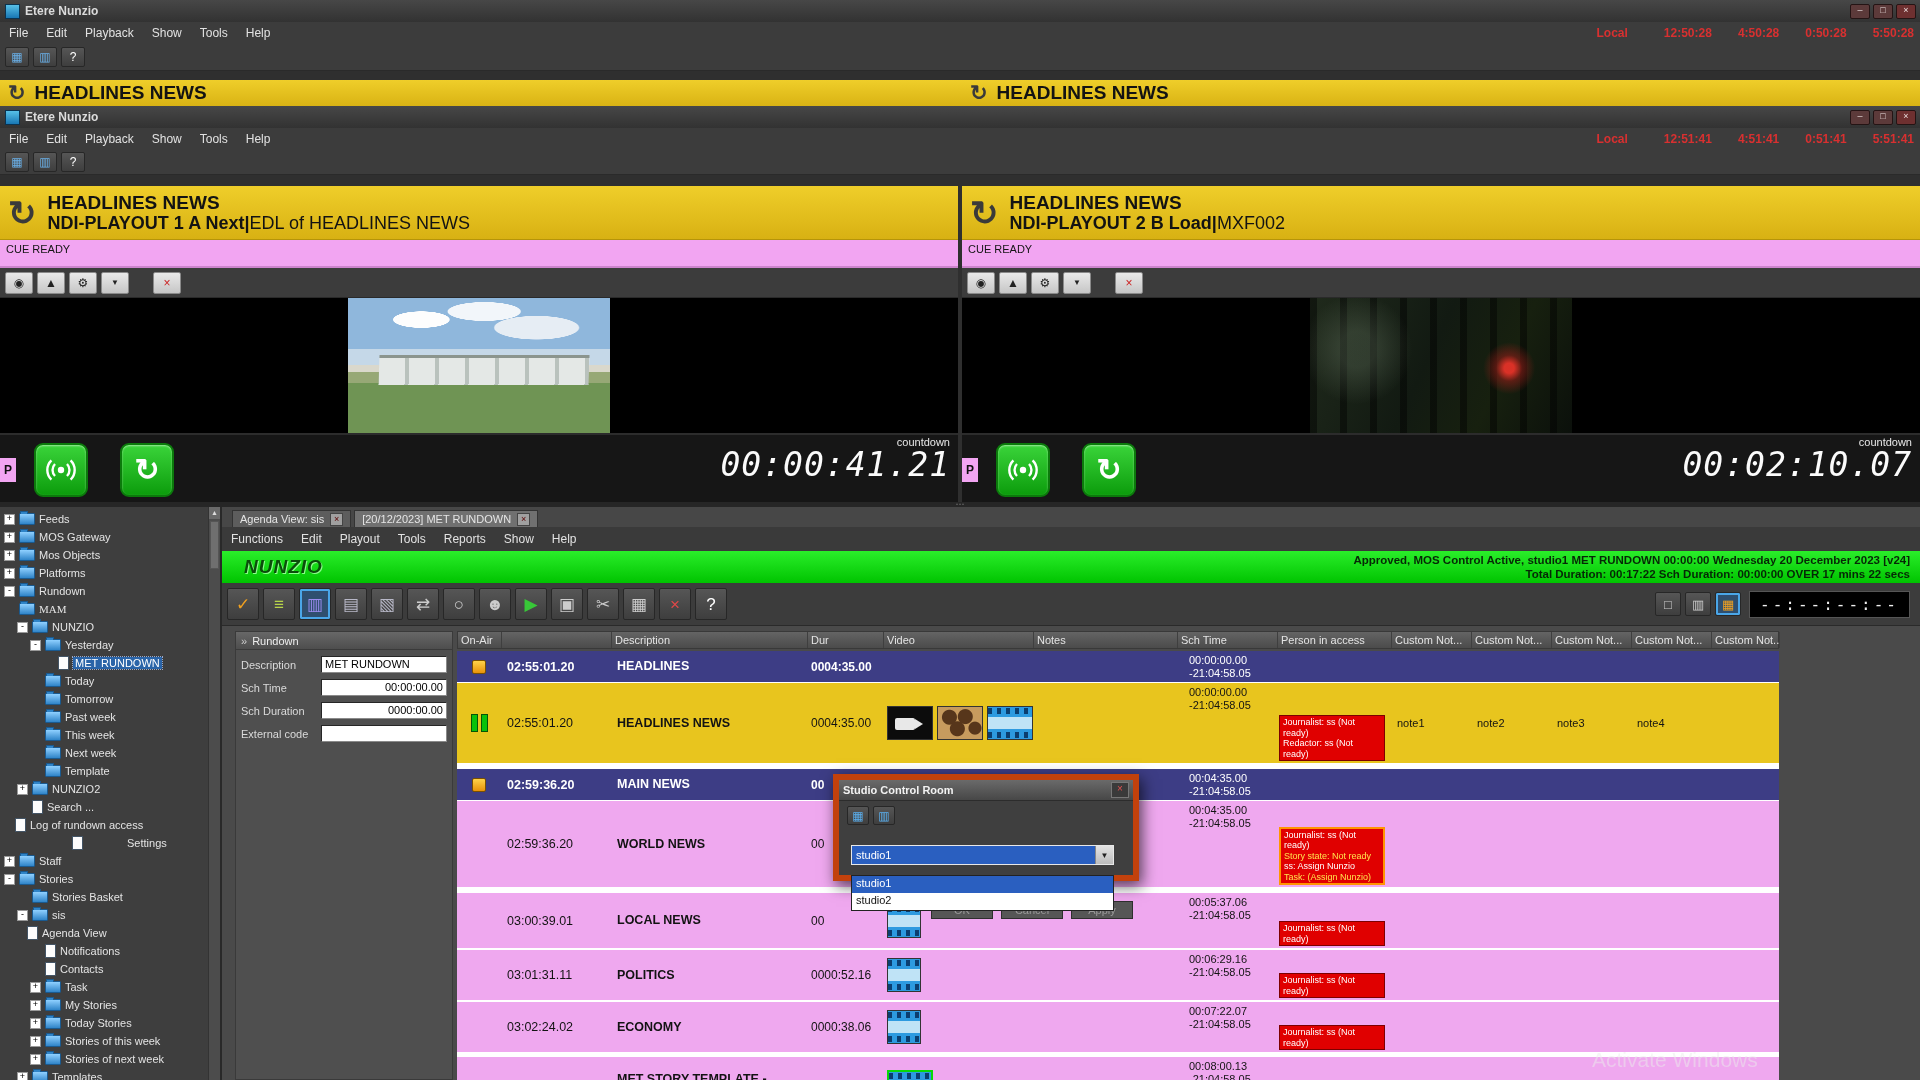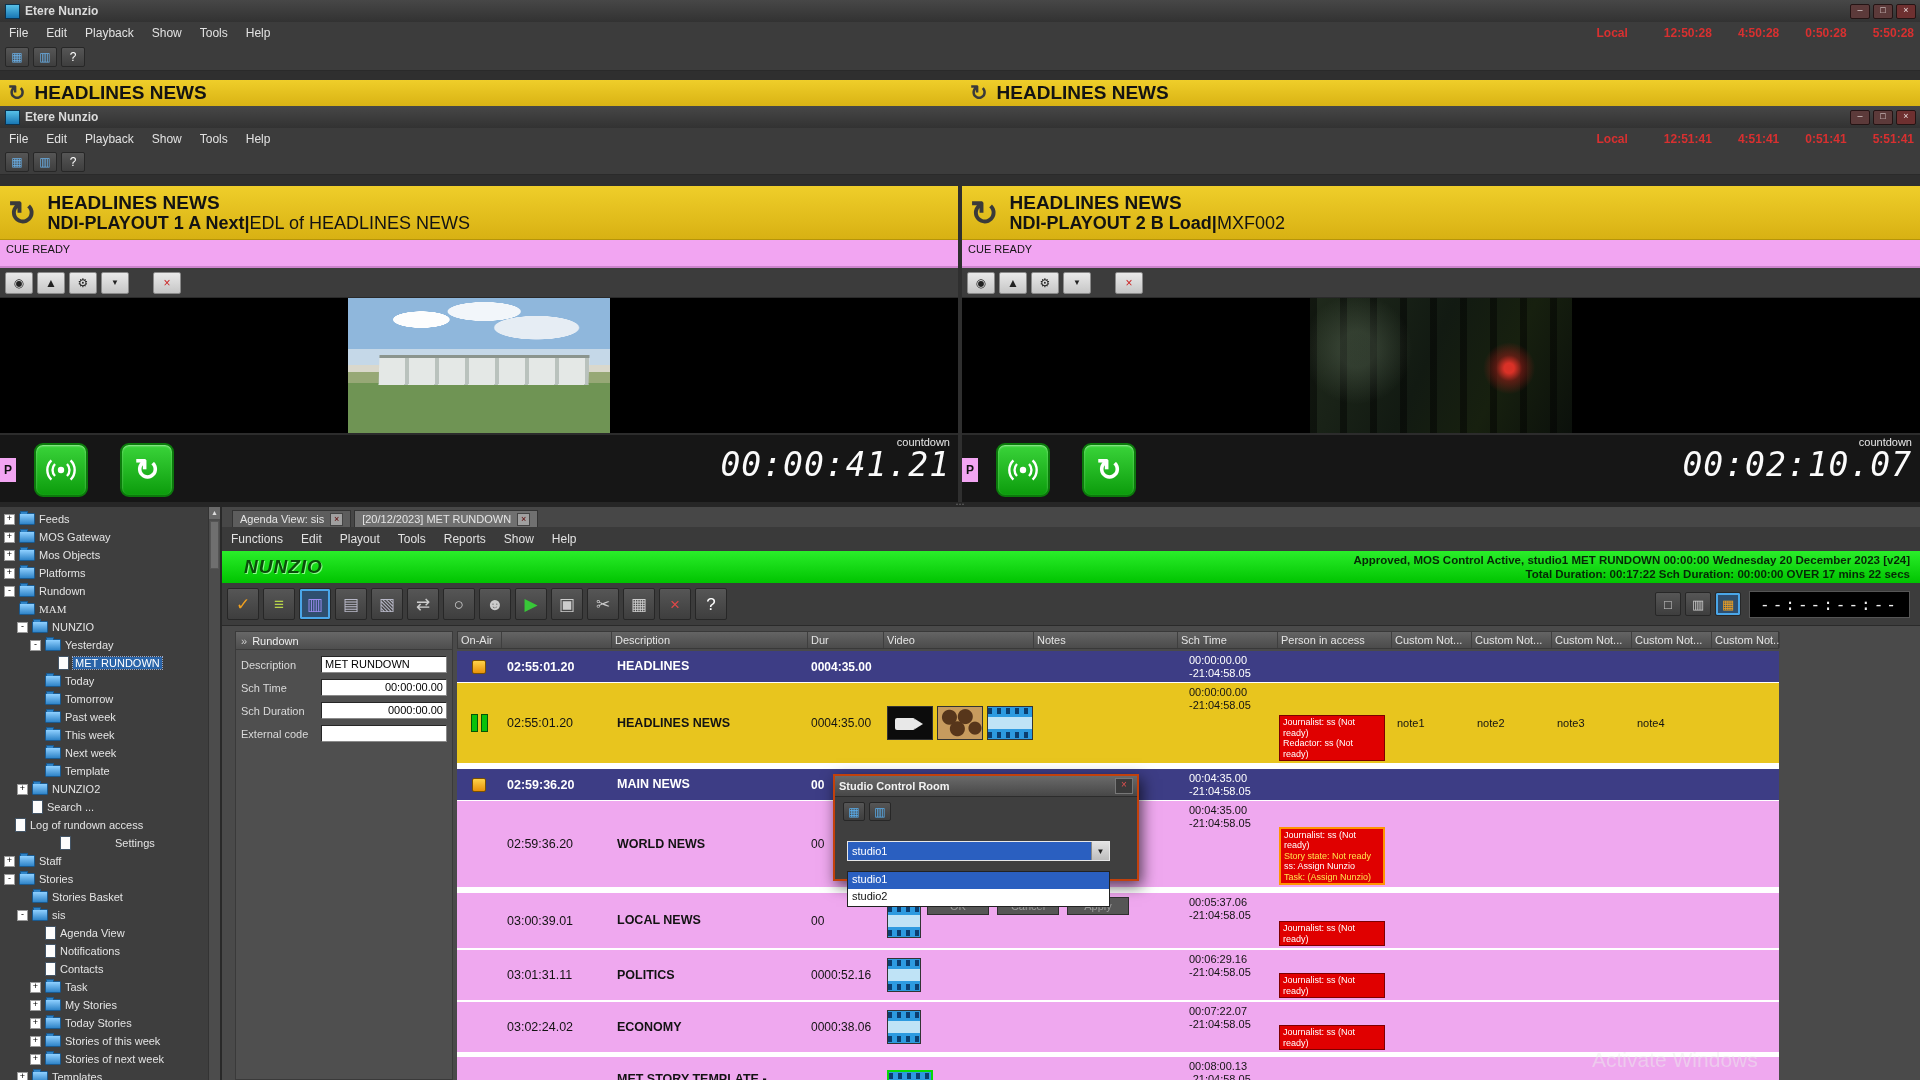--- a/index.html
+++ b/index.html
@@ -166,21 +166,21 @@
   .thumb-filmgreen{border:2px solid #09d809;}
   .c-video .thumb-film:only-child{width:34px;}
   .person-box{font-size:9px;line-height:10.5px;padding:1px 3px;background:#e00000;border:1px solid #7d0000;color:#fff;
               min-width:98px;max-width:106px;box-sizing:border-box;}
   .person-alert{border:2px solid #ff9500;}
   .person-alert .pl:nth-child(2),.person-alert .pl:nth-child(4){color:#ffe34d;}
   .person-green{background:#0ae60a;color:#052505;border-color:#089908;}
 
   
   .modal{position:absolute;left:833px;top:774px;width:306px;height:107px;background:#3f3f3f;
-         border:2px solid #c2410c;box-shadow:3px 5px 14px rgba(0,0,0,.65);z-index:40;box-sizing:border-box;}
+         border:6px solid #c2410c;box-shadow:3px 5px 14px rgba(0,0,0,.65);z-index:40;box-sizing:border-box;}
   .modal-titlebar{height:20px;background:linear-gradient(#6a6a6a,#474747);display:flex;align-items:center;
                   padding:0 4px;border-bottom:1px solid #2c2c2c;}
   .modal-title{font-size:11px;font-weight:bold;color:#f2f2f2;}
   .modal-close{margin-left:auto;width:16px;height:14px;background:#3a3a3a;border:1px solid #777;color:#e05050;
                font-size:10px;line-height:12px;text-align:center;cursor:pointer;}
   .modal-body{position:relative;height:128px;}
   .modal-icons{position:absolute;left:8px;top:5px;display:flex;gap:4px;}
   .modal-icons .iconbtn{width:20px;height:17px;font-size:12px;}
   .combo{position:absolute;left:12px;top:44px;width:263px;height:20px;background:#2a5fc0;border:1px solid #e8e8e8;
          display:flex;align-items:center;box-sizing:border-box;cursor:pointer;}
@@ -485,21 +485,21 @@
           <div class="tree-row" data-name="sidebar-item-search" style="padding-left: 17px;">
             <span class="expander empty" data-name="tree-expander-icon"></span>
             <span class="tree-icon doc" data-name="document-icon"></span>
             <span class="tree-label" data-name="sidebar-item-label">Search ...</span>
           </div>
           <div class="tree-row" data-name="sidebar-item-log-of-rundown-access" style="padding-left: 0;">
             <span class="expander empty" data-name="tree-expander-icon"></span>
             <span class="tree-icon doc" data-name="document-icon"></span>
             <span class="tree-label" data-name="sidebar-item-label">Log of rundown access</span>
           </div>
-          <div class="tree-row" data-name="sidebar-item-settings" style="padding-left: 5px; gap: 40px;">
+          <div class="tree-row" data-name="sidebar-item-settings" style="padding-left: 17px; gap: 40px;">
             <span class="expander empty" data-name="tree-expander-icon"></span>
             <span class="tree-icon doc" data-name="document-icon"></span>
             <span class="tree-label" data-name="sidebar-item-label">Settings</span>
           </div>
           <div class="tree-row" data-name="sidebar-item-staff" style="padding-left: 4px;">
             <span class="expander" data-name="tree-expander-icon">+</span>
             <span class="tree-icon " data-name="folder-icon"></span>
             <span class="tree-label" data-name="sidebar-item-label">Staff</span>
           </div>
           <div class="tree-row" data-name="sidebar-item-stories" style="padding-left: 4px;">
@@ -510,21 +510,21 @@
           <div class="tree-row" data-name="sidebar-item-stories-basket" style="padding-left: 17px;">
             <span class="expander empty" data-name="tree-expander-icon"></span>
             <span class="tree-icon " data-name="folder-icon"></span>
             <span class="tree-label" data-name="sidebar-item-label">Stories Basket</span>
           </div>
           <div class="tree-row" data-name="sidebar-item-sis" style="padding-left: 17px;">
             <span class="expander" data-name="tree-expander-icon">-</span>
             <span class="tree-icon " data-name="folder-icon"></span>
             <span class="tree-label" data-name="sidebar-item-label">sis</span>
           </div>
-          <div class="tree-row" data-name="sidebar-item-agenda-view" style="padding-left: 30px;">
+          <div class="tree-row" data-name="sidebar-item-agenda-view" style="padding-left: 12px;">
             <span class="expander empty" data-name="tree-expander-icon"></span>
             <span class="tree-icon doc" data-name="document-icon"></span>
             <span class="tree-label" data-name="sidebar-item-label">Agenda View</span>
           </div>
           <div class="tree-row" data-name="sidebar-item-notifications" style="padding-left: 30px;">
             <span class="expander empty" data-name="tree-expander-icon"></span>
             <span class="tree-icon doc" data-name="document-icon"></span>
             <span class="tree-label" data-name="sidebar-item-label">Notifications</span>
           </div>
           <div class="tree-row" data-name="sidebar-item-contacts" style="padding-left: 30px;">

